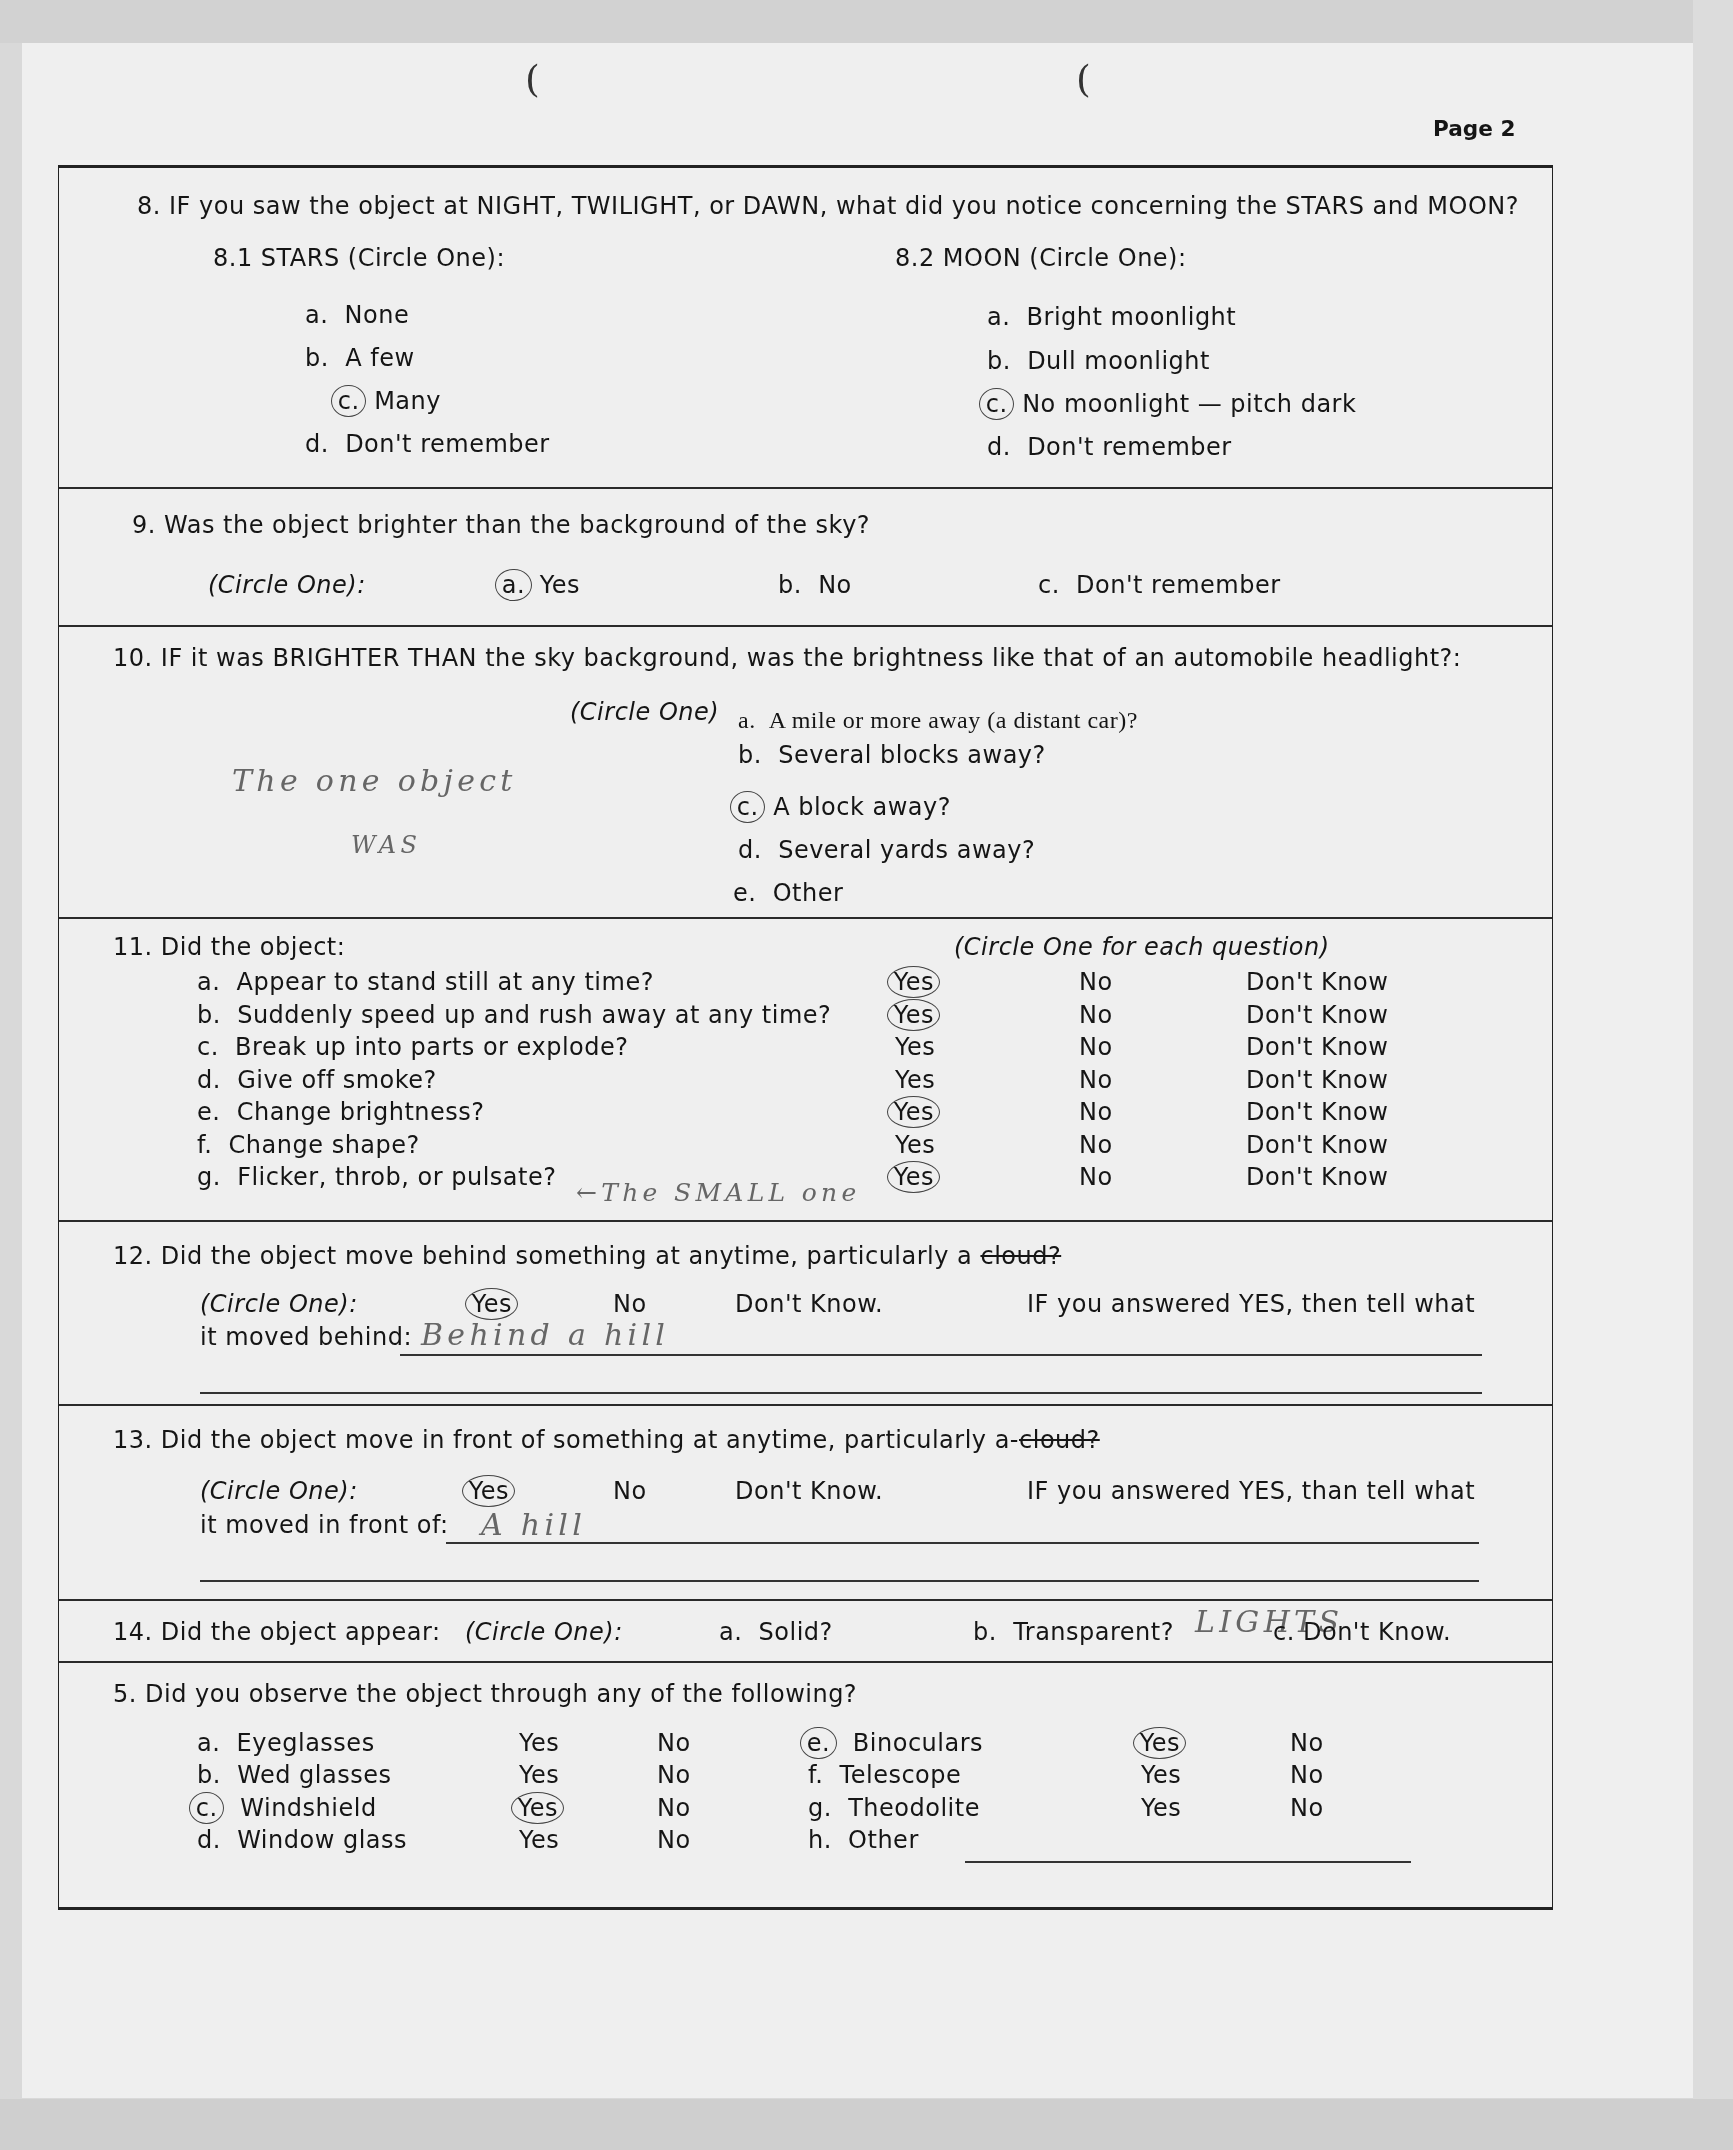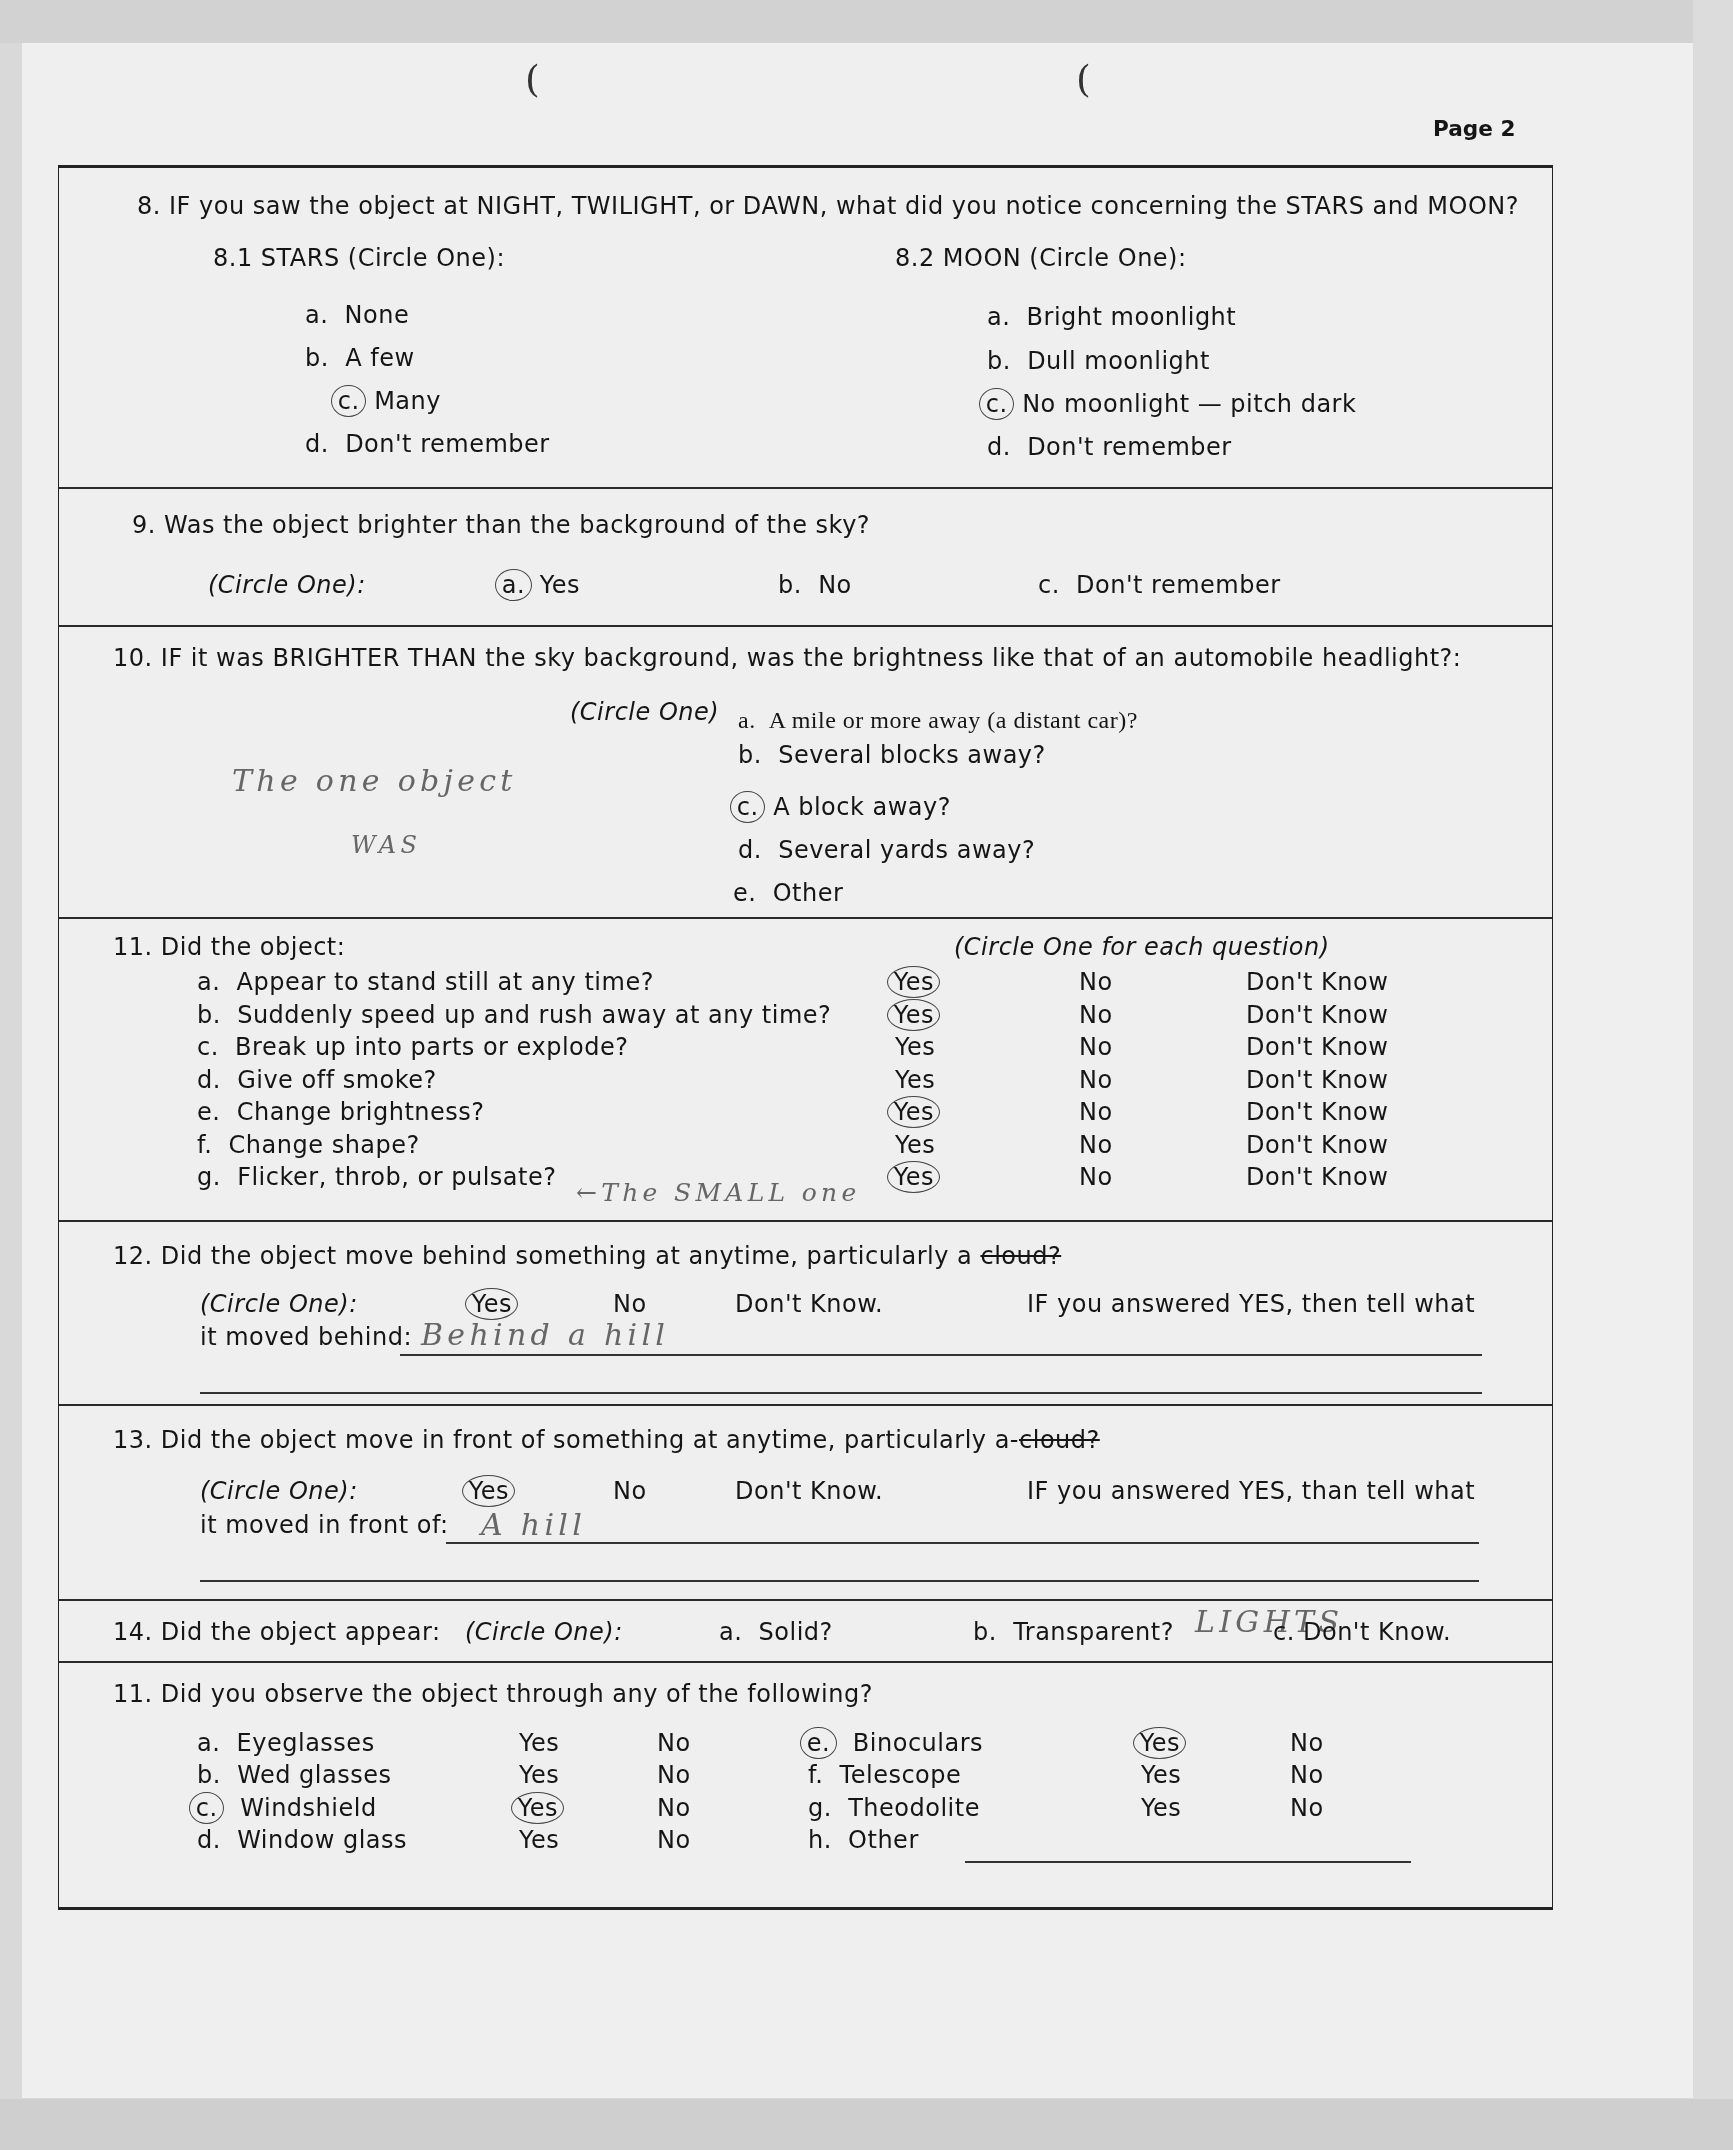--- a/index.html
+++ b/index.html
@@ -160,21 +160,21 @@
   <div class="section" style="top:1431px;height:62px;">
     <div class="t" style="left:54px;top:19px;">14.  Did the object appear:</div>
     <div class="t it" style="left:406px;top:19px;">(Circle One):</div>
     <div class="t" style="left:660px;top:19px;"><span>a.</span>&nbsp;&nbsp;<span>Solid?</span></div>
     <div class="t" style="left:914px;top:19px;"><span>b.</span>&nbsp;&nbsp;<span>Transparent?</span></div>
     <div class="hand" style="left:1136px;top:5.4px;">LIGHTS</div>
     <div class="t" style="left:1214px;top:19px;"><span>c.</span>&nbsp;<span>Don't Know.</span></div>
   </div>
 
   <div class="section" style="top:1493px;height:246px;border-bottom:none;">
-    <div class="t" style="left:54px;top:19px;">11.  Did you observe the object through any of the following?</div>
+    <div class="t" style="left:54px;top:19px;">5.  Did you observe the object through any of the following?</div>
     <div id="q15-rows">
         <div>
           <div class="t" style="left: 138px; top: 68px;"><span>a.</span>&nbsp;&nbsp;<span>Eyeglasses</span></div>
           <div class="t" style="left: 460px; top: 68px;"><span>Yes</span></div>
           <div class="t" style="left: 598px; top: 68px;">No</div>
         </div>
         <div>
           <div class="t" style="left: 138px; top: 100px;"><span>b.</span>&nbsp;&nbsp;<span>Wed glasses</span></div>
           <div class="t" style="left: 460px; top: 100px;"><span>Yes</span></div>
           <div class="t" style="left: 598px; top: 100px;">No</div>

